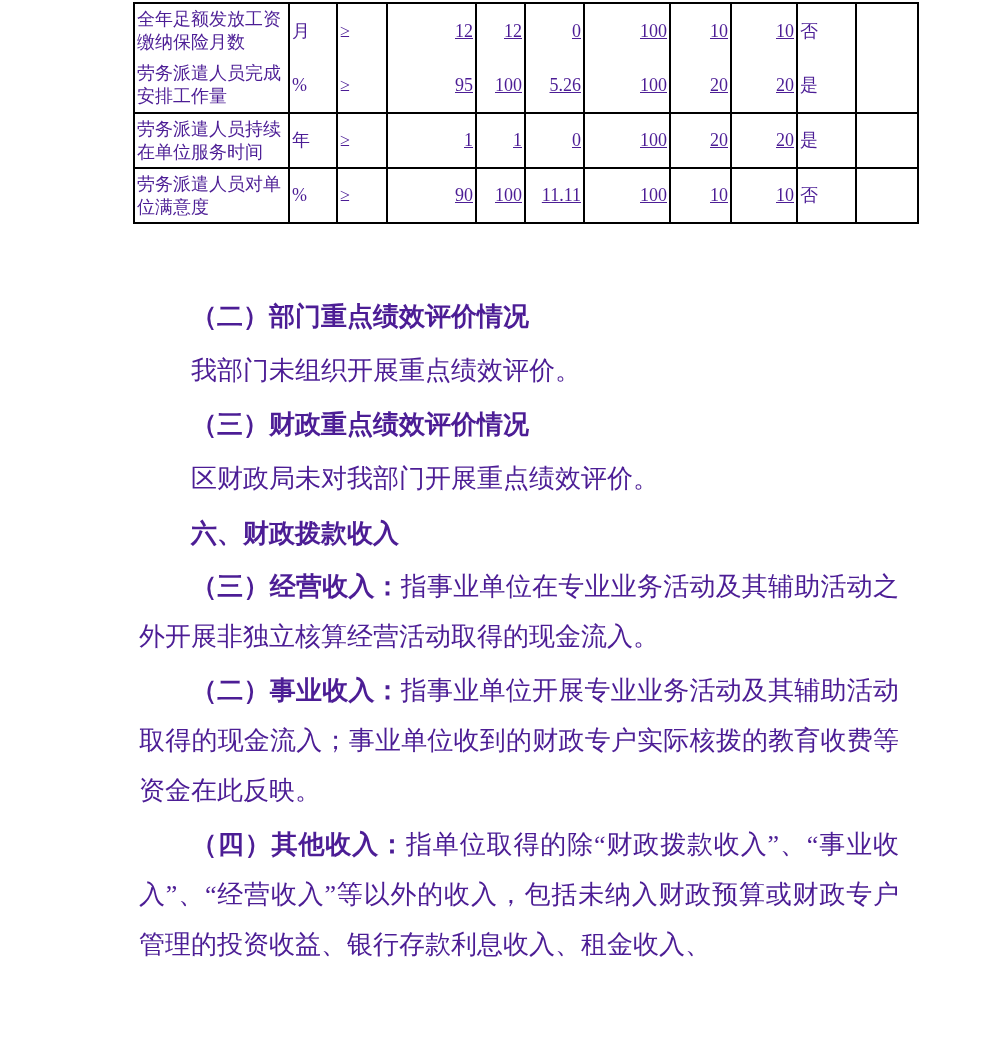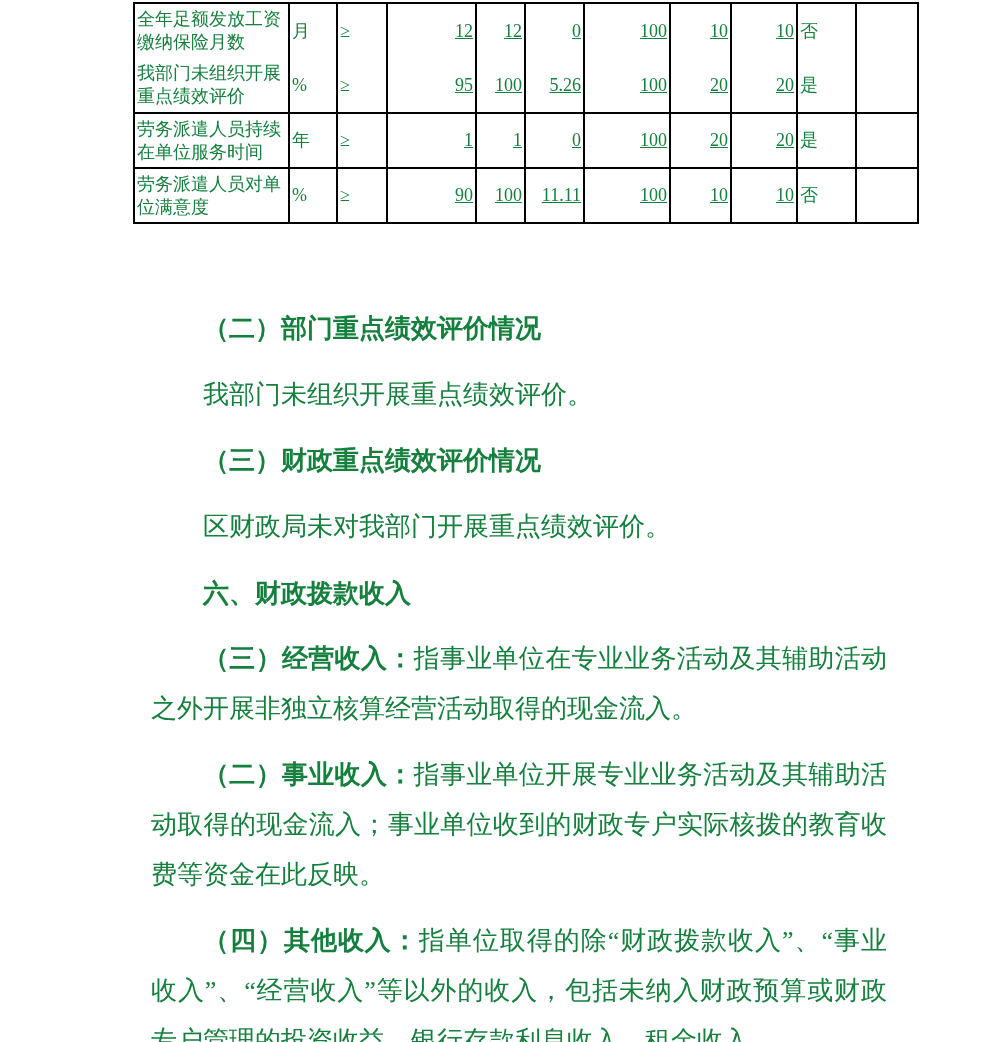--- a/index.html
+++ b/index.html
@@ -1,21 +1,21 @@
 <!DOCTYPE html>
 <html><head>
 <meta charset="utf-8">
 <style>
   html, body { margin: 0; padding: 0; background: #ffffff; }
   .page {
     position: relative;
     width: 1000px;
     height: 1042px;
     background: #ffffff;
-    color: #15803d;
+    color: #4c1d95;
     font-family: "Liberation Serif", "DejaVu Serif", serif;
     overflow: hidden;
   }
 
   
   table.perf {
     position: absolute;
     left: 133px;
     top: 2px;
     width: 784px;
@@ -46,21 +46,21 @@
   
   .doc-text {
     position: absolute;
     left: 135px;
     top: 288px;
     width: 768px;
     font-size: 26px;
     line-height: 50px;
   }
   .doc-text p {
-    margin: 16px;
+    margin: 4px;
     text-indent: 2em;
     text-align: justify;
   }
   .doc-text p.single { text-align: left; }
   .hd-serif { font-weight: bold; }
   .hd-sans {
     font-weight: bold;
     font-family: "Liberation Sans", "DejaVu Sans", sans-serif;
   }
   .term-lead { font-weight: bold; }
@@ -92,21 +92,21 @@
       <td class="c-num">12</td>
       <td class="c-num">12</td>
       <td class="c-num">0</td>
       <td class="c-num">100</td>
       <td class="c-num">10</td>
       <td class="c-num">10</td>
       <td class="c-flag">否</td>
       <td class="c-empty"></td>
     </tr>
     <tr class="row-b">
-      <td class="c-indicator">我部门未组织开展重点绩效评价</td>
+      <td class="c-indicator">劳务派遣人员完成安排工作量</td>
       <td class="c-unit">%</td>
       <td class="c-op">≥</td>
       <td class="c-num">95</td>
       <td class="c-num">100</td>
       <td class="c-num">5.26</td>
       <td class="c-num">100</td>
       <td class="c-num">20</td>
       <td class="c-num">20</td>
       <td class="c-flag">是</td>
       <td class="c-empty"></td>

